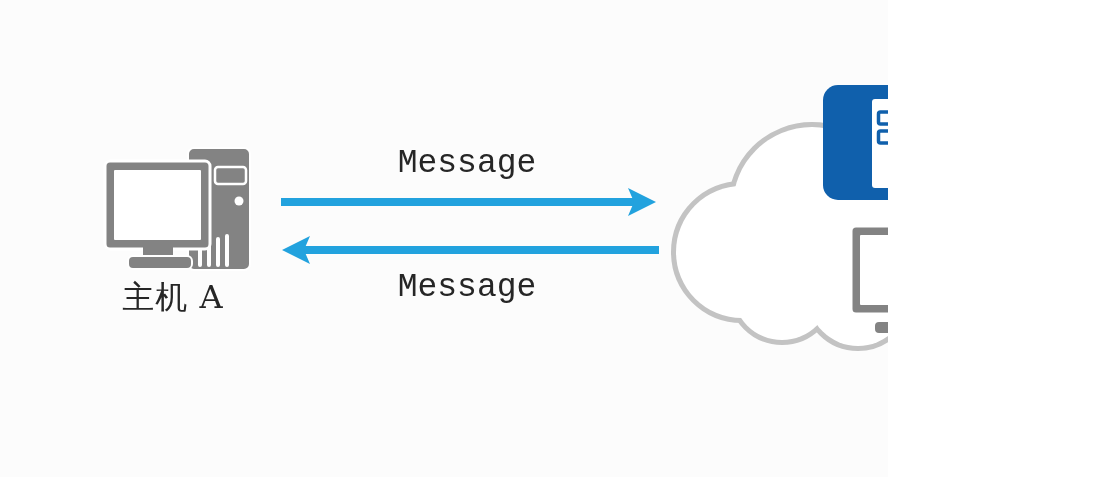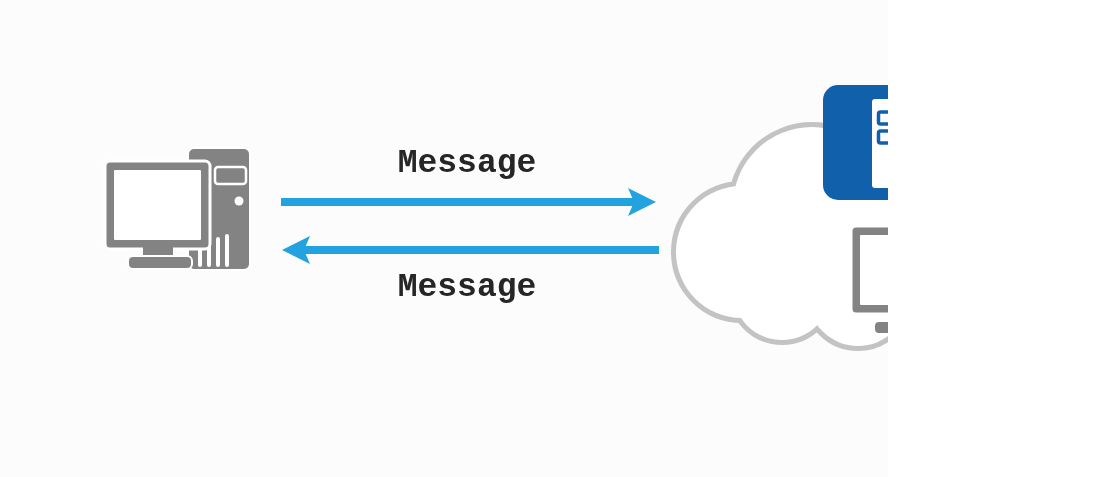--- a/index.html
+++ b/index.html
@@ -2,21 +2,20 @@
 <html style="--c-arrow: #22a2de; --c-pc: #838383; --c-cloud: #c3c3c3; --c-server: #1060ac; --c-text: #262626; --c-bg: #fcfcfc;"><head>
 <meta charset="utf-8">
 <style>
   html,body{margin:0;padding:0;}
   .page{
     position:relative;
     width:888px;height:477px;
     background:var(--c-bg,#fcfcfc);
     overflow:hidden;
     font-family:"Liberation Mono","DejaVu Sans Mono",monospace;
-    font-weight:bold;
   }
   .diagram-svg{position:absolute;left:0;top:0;}
   .label{
     position:absolute;
     color:var(--c-text,#262626);
     text-align:center;
     white-space:nowrap;
     line-height:1.1;
   }
   .msg-label{font-size:33px;width:200px;}
@@ -109,14 +108,15 @@
 
     <g transform="translate(95,138)">
       <use href="#pc-icon-def"></use>
     </g>
   </svg>
 
   <div class="label msg-label" style="left:367px;top:146px;">Message</div>
 
   <div class="label msg-label" style="left:367px;top:270px;">Message</div>
 
+  <div class="label host-label" style="left:63px;top:280px;">主机 A</div>
 
 </div>
 
 </body></html>

